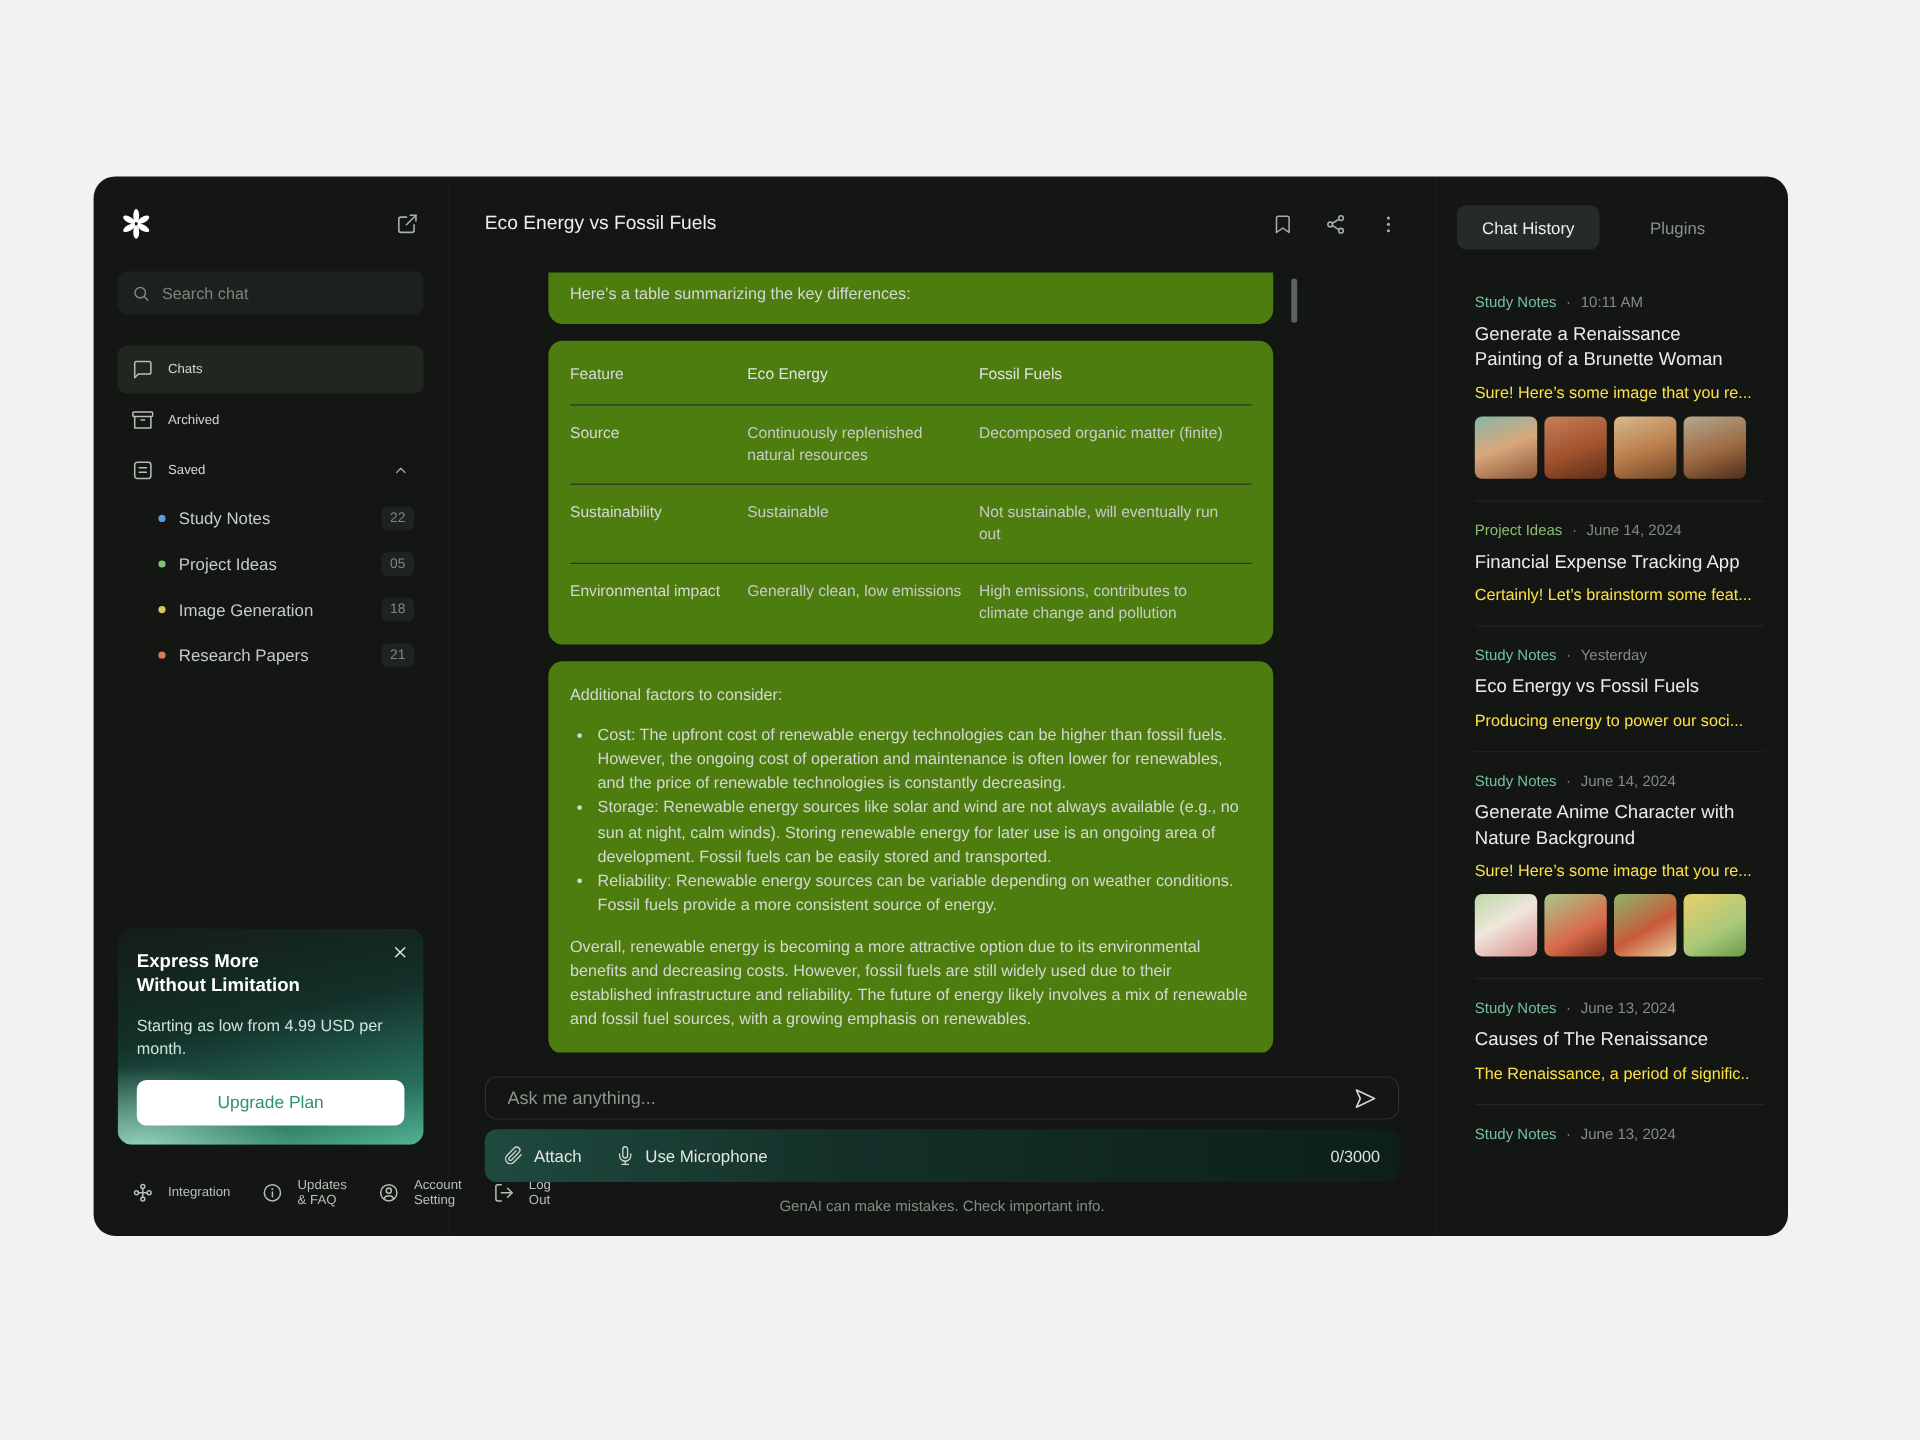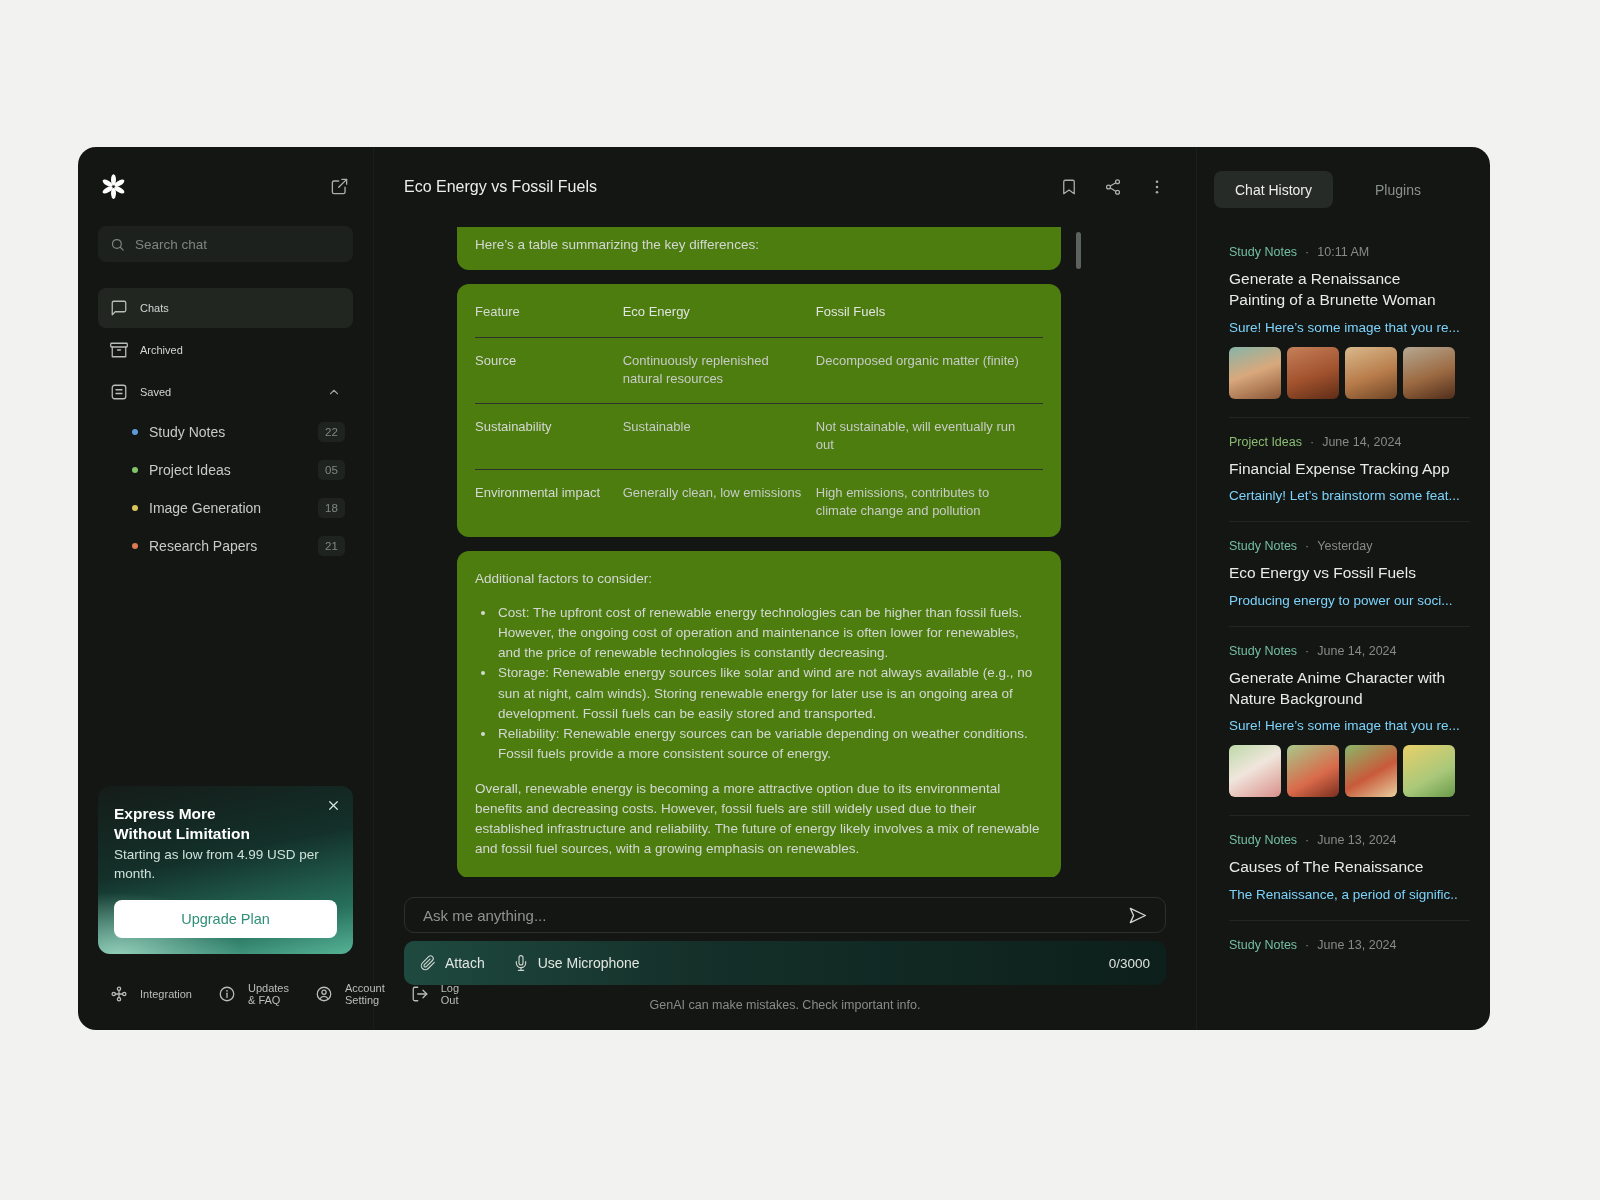--- a/index.html
+++ b/index.html
@@ -45,21 +45,21 @@
   .create-new .nicon { display:flex; color:#8b918b; }
 
   .promo {
     margin-top:auto; margin-bottom:20px; border-radius:12px; padding:18px 16px 16px; position:relative; overflow:hidden;
     background:
       radial-gradient(70% 55% at 8% 102%, rgba(186,242,221,0.75), rgba(186,242,221,0) 70%),
       linear-gradient(168deg, #151c19 0%, #133029 42%, #27705c 78%, #55b395 100%);
   }
   .promo-close { position:absolute; top:13px; right:13px; color:#d8ece4; display:flex; }
   .promo-title { font-size:15.5px; font-weight:700; color:#ffffff; line-height:1.32; }
-  .promo-body { font-size:13.5px; color:#cfe2da; line-height:1.45; max-width:208px; }
+  .promo-body { margin-top:12px; font-size:13.5px; color:#cfe2da; line-height:1.45; max-width:208px; }
   .promo-btn { margin-top:16px; width:100%; height:38px; background:#ffffff; color:#2f8f77; border-radius:8px; font-size:14.5px; font-weight:500; display:flex; align-items:center; justify-content:center; }
 
   .s-footer { display:flex; flex-direction:row; gap:2px; }
   .s-footer .nav-item { color:#b9bfb9; }
 
   
   .main { flex:1; min-width:0; display:flex; flex-direction:column; position:relative; }
   .m-header { height:80px; flex:none; display:flex; align-items:center; padding:0 30px; }
   .m-title { font-size:16px; font-weight:500; color:#eceeec; }
   .m-actions { margin-left:auto; display:flex; gap:26px; align-items:center; color:#b4bab4; }
@@ -102,21 +102,21 @@
   .tab-active { background:#272b27; border-radius:8px; height:37px; padding:0 21px; display:flex; align-items:center; font-size:14px; color:#eceeec; }
   .tab-idle { margin-left:42px; font-size:14px; color:#8b918b; }
 
   .h-list { margin-top:20px; padding-left:15px; }
   .h-item { padding:17px 0 18px; }
   .h-item + .h-item { border-top:1px solid #222622; }
   .h-meta { font-size:12.5px; color:#858b85; display:flex; align-items:center; gap:8px; }
   .h-cat { color:#74bfa0; }
   .h-cat.green { color:#8cbd72; }
   .h-title { margin-top:9px; font-size:15.5px; font-weight:500; color:#e9ebe9; line-height:1.38; max-width:226px; }
-  .h-prev { margin-top:9px; font-size:13.5px; color:#7dd3fc; white-space:nowrap; overflow:hidden; max-width:230px; }
+  .h-prev { margin-top:9px; font-size:13.5px; color:#fde047; white-space:nowrap; overflow:hidden; max-width:230px; }
   .h-thumbs { margin-top:12px; display:flex; gap:6px; }
   .thumb { width:52px; height:52px; border-radius:6px; flex:none; }
   .t-r0 { background:linear-gradient(160deg,#86b5a8 0%,#d9a87c 48%,#8a5636 100%); }
   .t-r1 { background:linear-gradient(160deg,#c4805a 0%,#a1522d 55%,#5e2c17 100%); }
   .t-r2 { background:linear-gradient(160deg,#d9b98c 0%,#b87c4a 55%,#6e4526 100%); }
   .t-r3 { background:linear-gradient(160deg,#b5a892 0%,#9c6a42 55%,#4f2d1a 100%); }
   .t-a0 { background:linear-gradient(150deg,#bcd9a8 0%,#f0e6dc 45%,#d98f8a 100%); }
   .t-a1 { background:linear-gradient(150deg,#a8c88a 0%,#d96a4a 60%,#7a2e1e 100%); }
   .t-a2 { background:linear-gradient(150deg,#8ab86a 0%,#c85a3a 55%,#e8d0a0 100%); }
   .t-a3 { background:linear-gradient(150deg,#e8d06a 0%,#aac87a 60%,#6a9a4a 100%); }

